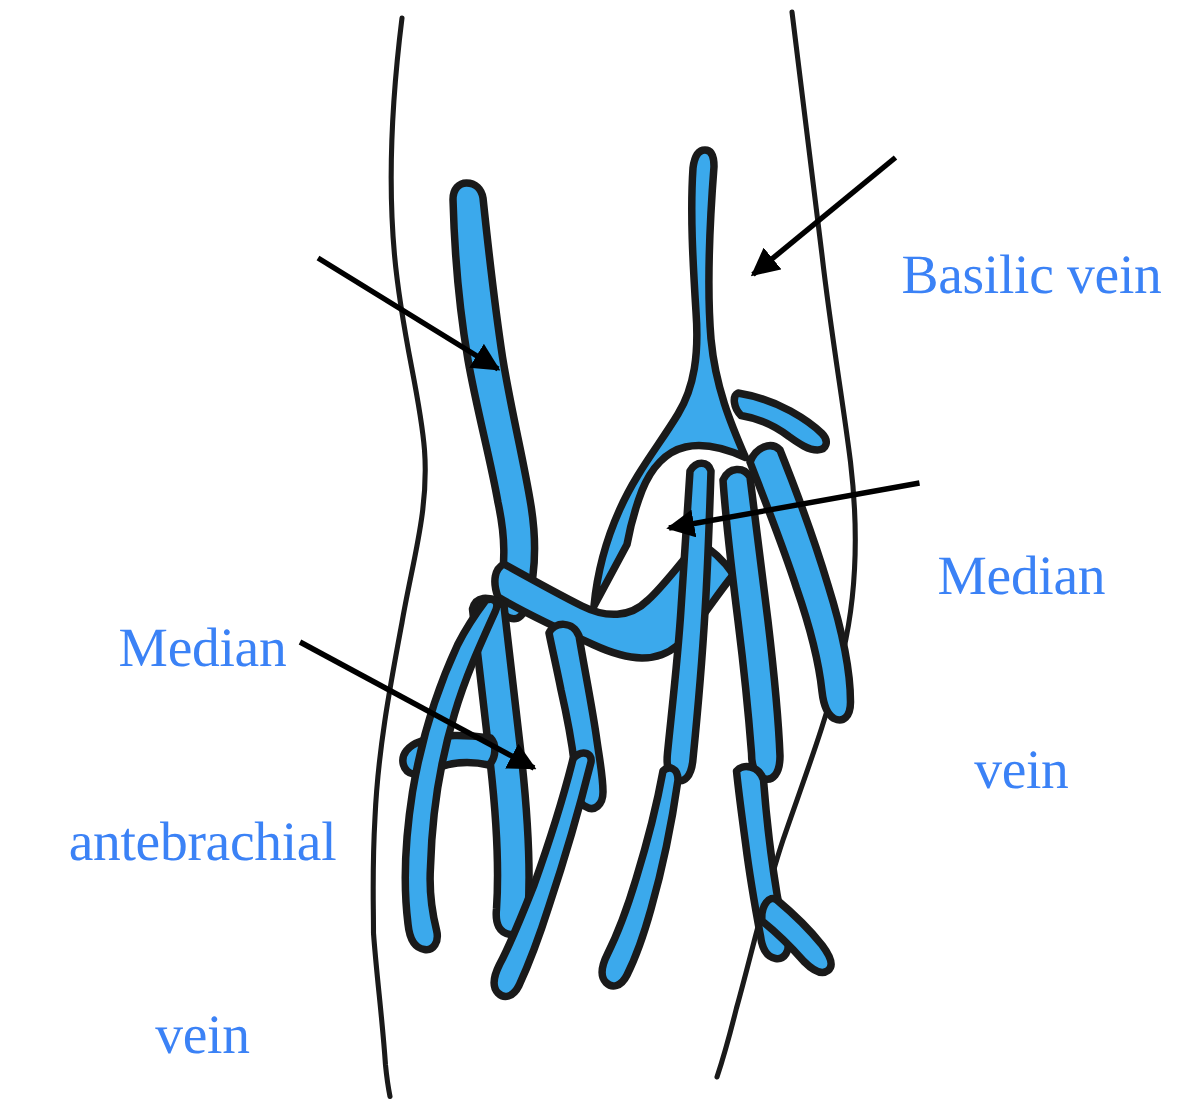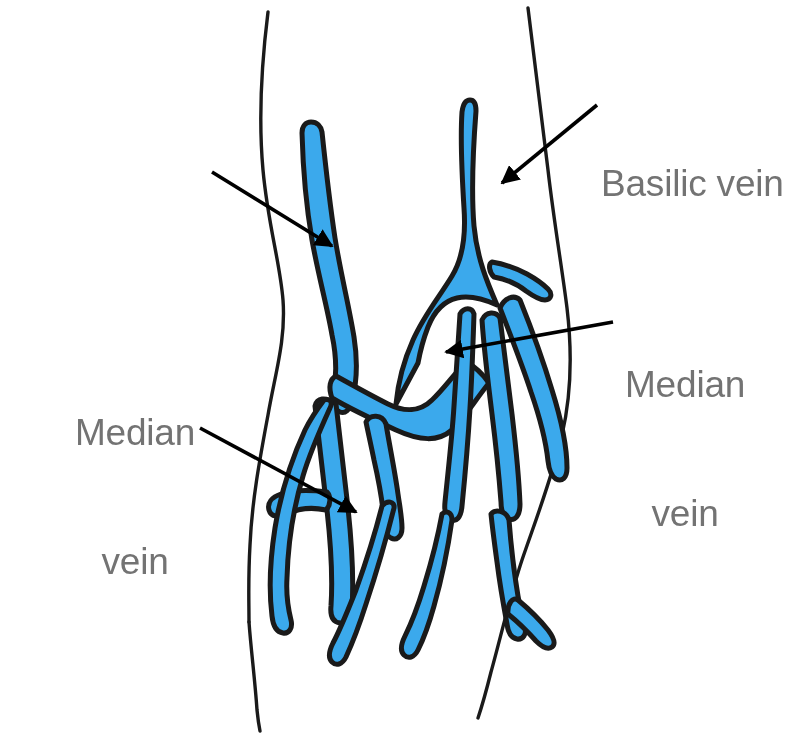--- a/index.html
+++ b/index.html
@@ -21,22 +21,22 @@
   #diagram-svg {
     position: absolute;
     left: 0;
     top: 0;
     width: 800px;
     height: 734px;
     display: block;
   }
   .label {
     position: absolute;
-    color: #737373;
-    font-family: Liberation Sans, sans-serif;
+    color: #3b82f6;
+    font-family: Liberation Serif, serif;
     font-size: 37px;
     line-height: 43px;
     white-space: pre;
     letter-spacing: -0.2px;
   }
   #label-cephalic-vein {
     left: 38px;
     top: 129px;
     text-align: left;
   }
@@ -236,16 +236,17 @@
     <span class="label-line">Basilic vein</span>
   </div>
 
   <div class="label" id="label-median-cubital-vein">
     <span class="label-line">Median</span>
     <span class="label-line">vein</span>
   </div>
 
   <div class="label" id="label-median-antebrachial-vein">
     <span class="label-line">Median</span>
+    <span class="label-line">antebrachial</span>
     <span class="label-line">vein</span>
   </div>
 
 </div>
 
 </body></html>

